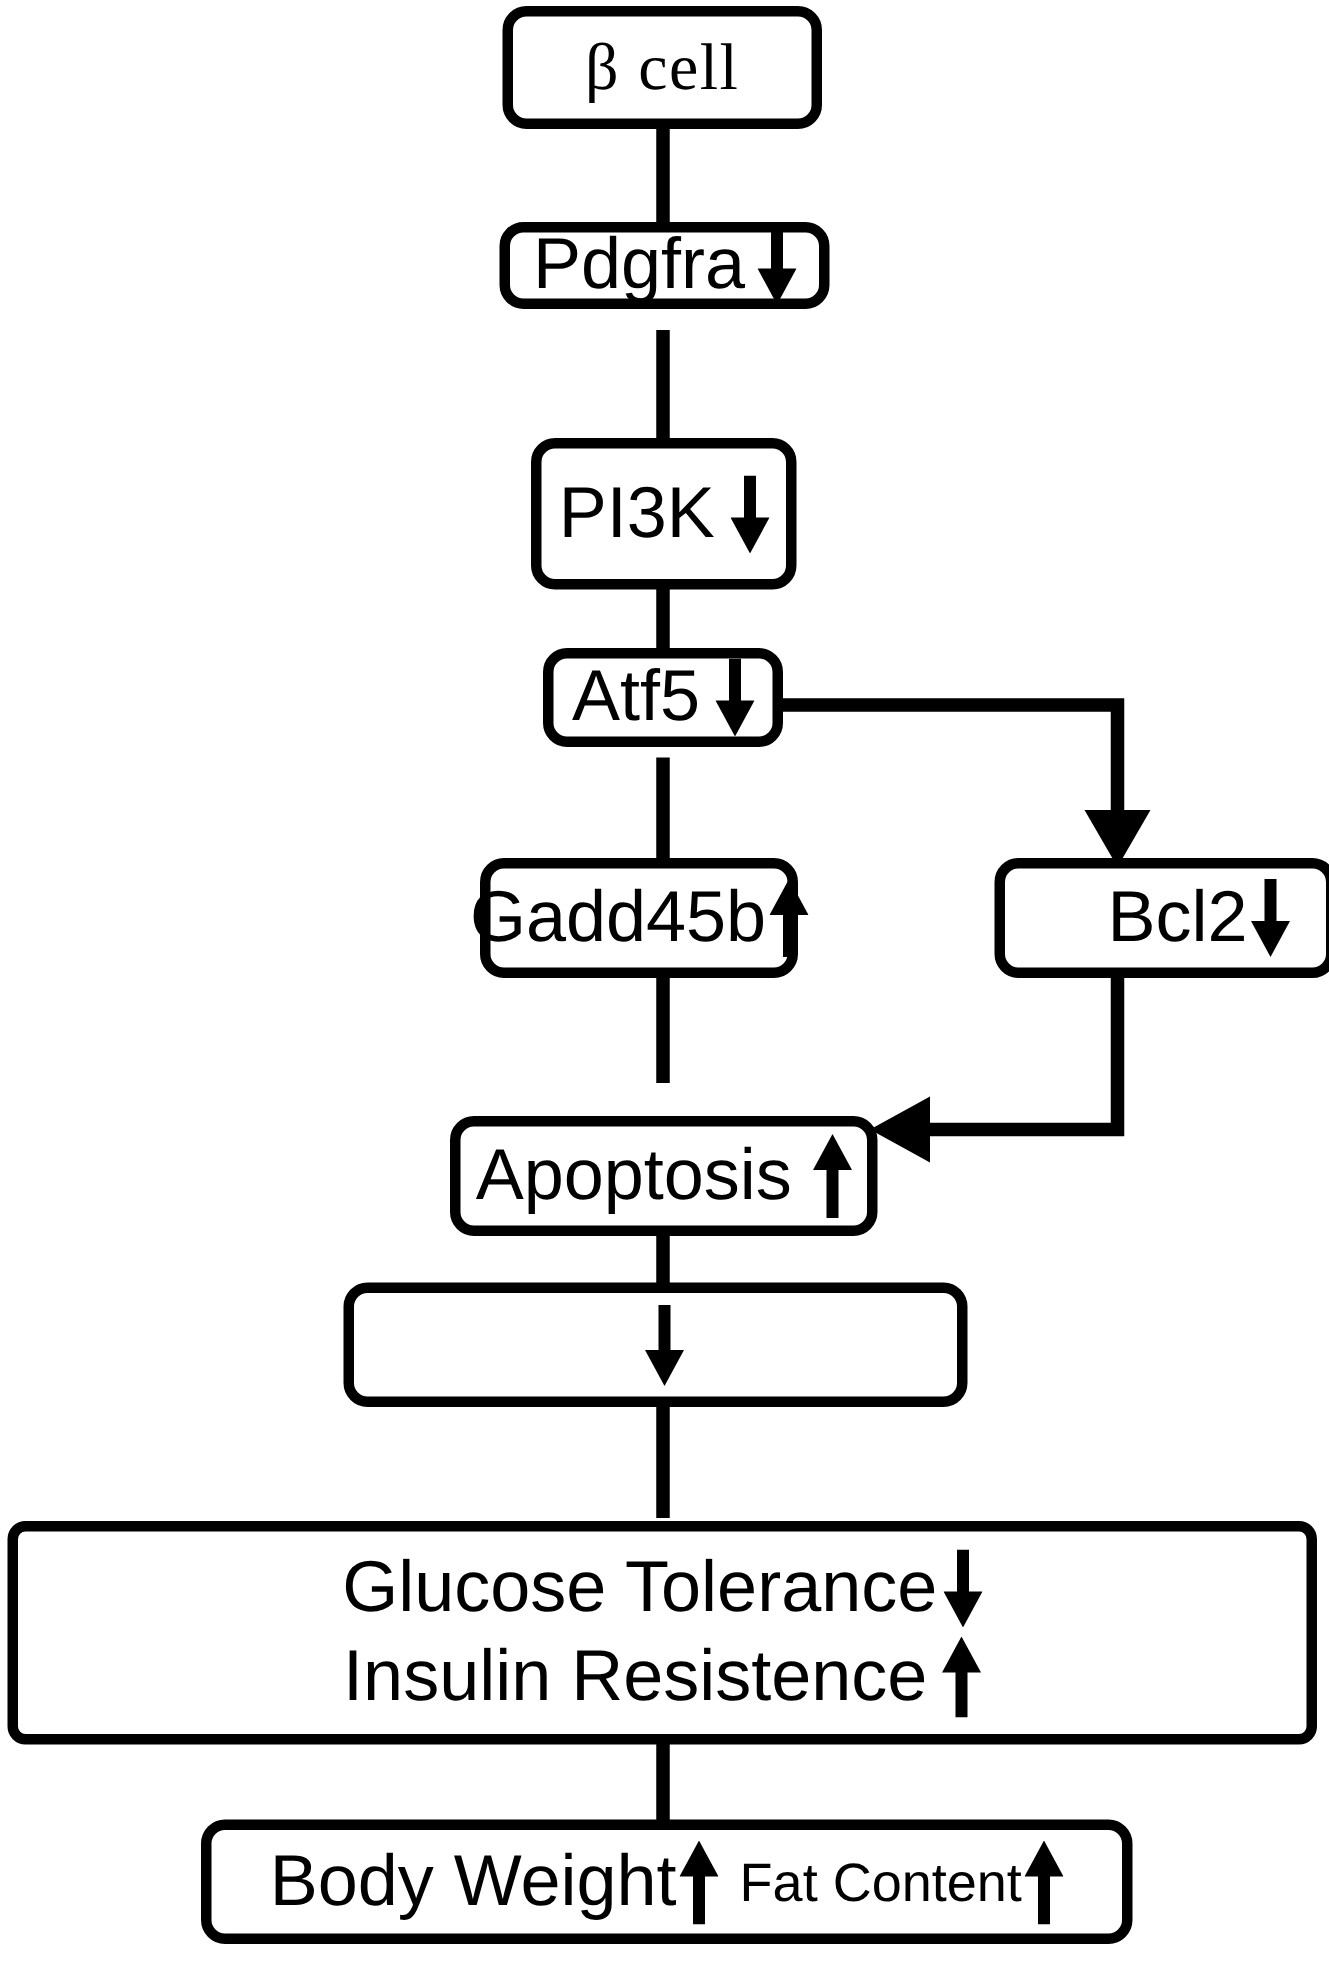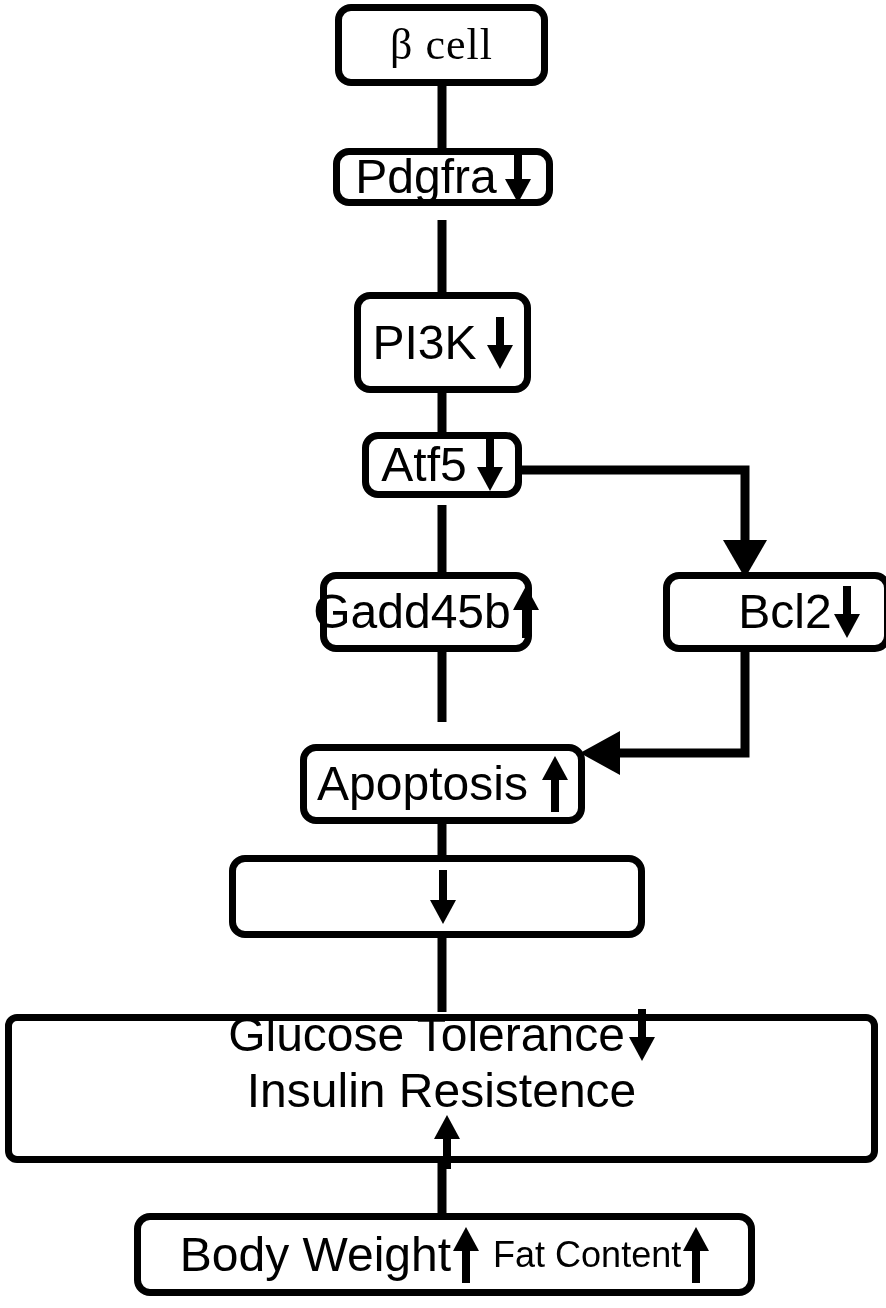--- a/index.html
+++ b/index.html
@@ -198,21 +198,21 @@
     <span class="stack">
       <span class="row">
         <span class="txt" style="font-size:48px;">Glucose Tolerance</span>
         <span class="arrow-glyph" style="margin-left:4px;">
           <svg width="26" height="52" viewBox="0 0 26 52" aria-hidden="true">
             <rect x="9" y="0" width="8" height="34" fill="#000"></rect>
             <polygon points="13,52 0,28 26,28" fill="#000"></polygon>
           </svg>
         </span>
       </span>
-      <span class="row" style="margin-top:6px;flex-direction:column;">
+      <span class="row" style="margin-top:6px;">
         <span class="txt" style="font-size:48px;">Insulin Resistence</span>
         <span class="arrow-glyph" style="margin-left:10px;">
           <svg width="26" height="54" viewBox="0 0 26 54" aria-hidden="true">
             <rect x="9" y="18" width="8" height="36" fill="#000"></rect>
             <polygon points="13,0 0,24 26,24" fill="#000"></polygon>
           </svg>
         </span>
       </span>
     </span>
   </div>

